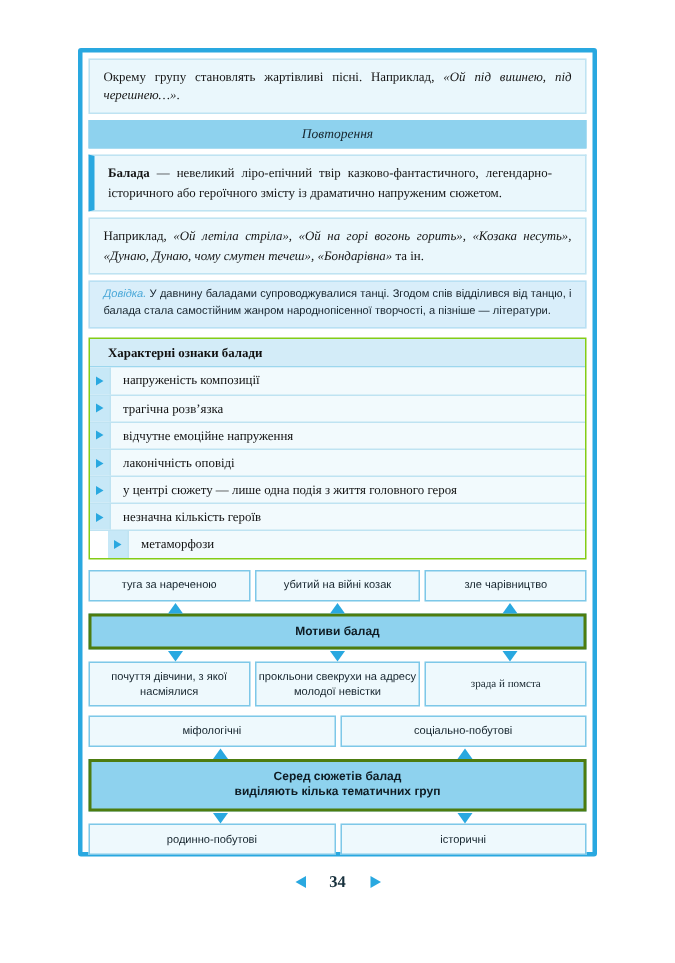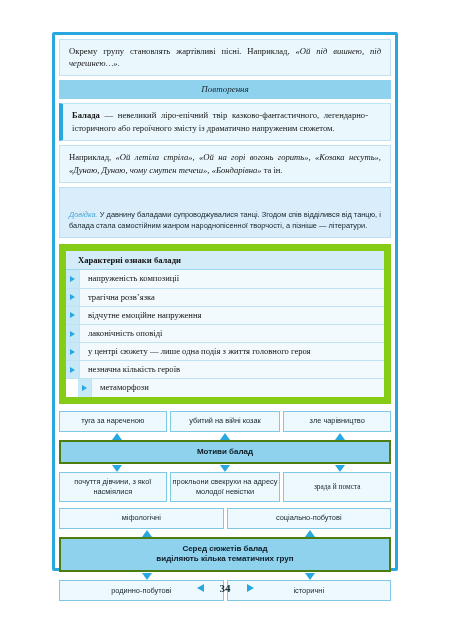--- a/index.html
+++ b/index.html
@@ -101,36 +101,36 @@
     text-align: justify;
     margin-bottom: 4px;
   }
   .example-box i { font-style: italic; }
 
   
   .note-box {
     background: #d9eefa;
     border: 1px solid #b9e0f3;
     box-sizing: border-box;
-    padding: 21px 9px 6px 9px;
+    padding: 2px 9px 6px 9px;
     font-family: "Liberation Sans", sans-serif;
     font-size: 7.4px;
     line-height: 1.5;
     color: #15222b;
     text-align: justify;
     margin-bottom: 6px;
   }
   .note-label {
     color: #4aa8d8;
     font-style: italic;
   }
 
   
   .char-wrap {
-    border: 7px solid #84cc16;
+    border: 1px solid #84cc16;
     box-sizing: border-box;
     background: #ffffff;
     margin-bottom: 7px;
   }
   .char-head {
     background: #d3ecf8;
     font-weight: bold;
     font-size: 8.6px;
     color: #101010;
     padding: 4px 0 4px 12px;

